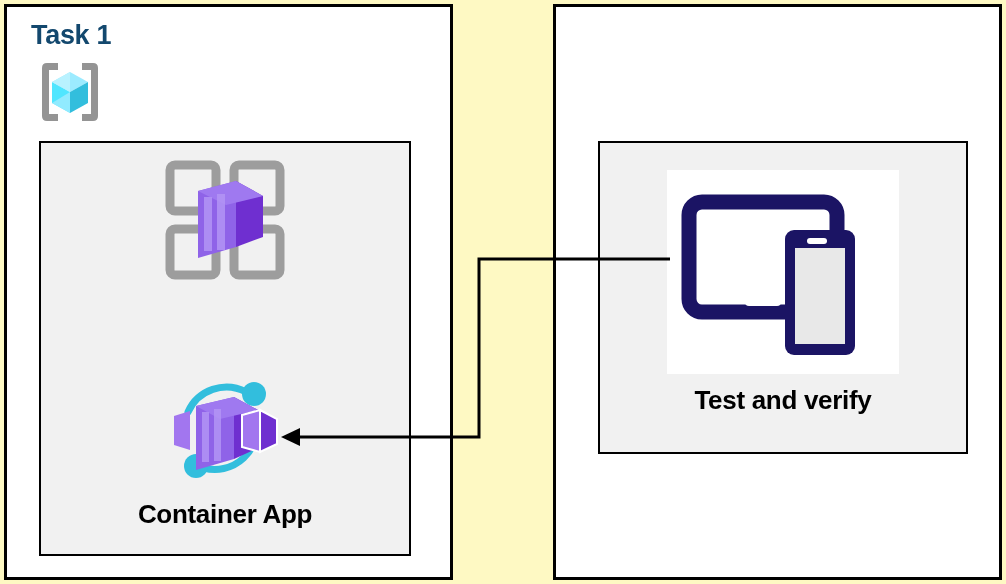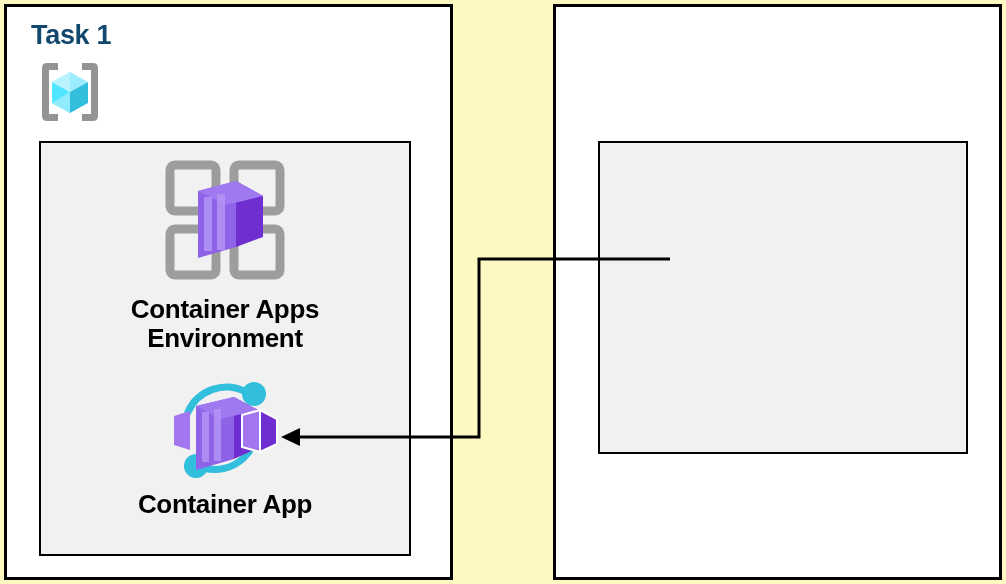--- a/index.html
+++ b/index.html
@@ -80,21 +80,21 @@
     text-align: center;
     line-height: 1.12;
     letter-spacing: -0.3px;
     white-space: pre-line;
   }
 
   #node-cae  { left: 39px;  top: 155px; width: 372px; }
   #node-cae .node-label { margin-top: 6px; }
 
   #node-ca   { left: 39px;  top: 374px; width: 372px; }
-  #node-ca .node-label { margin-top: 0; }
+  #node-ca .node-label { margin-top: 10px; }
 
   #node-test { left: 598px; top: 170px; width: 370px; }
   #node-test .node-label { margin-top: 12px; }
 
   .icon-white-bg {
     background: #ffffff;
   }
 
   
   #connector {
@@ -149,22 +149,20 @@
         </g>
 
         <path d="M38 36 L76 26 L76 92 L38 103 Z" fill="#8f63e8"></path>
         <path d="M76 26 L103 41 L103 82 L76 92 Z" fill="#6f2fd0"></path>
         <path d="M38 36 L76 26 L103 41 L66 50 Z" fill="#9f79f0"></path>
 
         <rect x="44" y="42" width="8" height="54" fill="#b394f5" opacity="0.85"></rect>
         <rect x="57" y="39" width="8" height="56" fill="#b394f5" opacity="0.85"></rect>
       </svg>
     </span>
-    <span class="node-label">Container Apps
-Environment</span>
   </div>
 
   <div id="node-ca" class="node">
     <span>
       <svg width="130" height="112" viewBox="0 0 130 112" aria-hidden="true">
 
         <g fill="none" stroke="#32bedd" stroke-width="7" stroke-linecap="round">
           <path d="M86 18 A42 42 0 0 0 28 38"></path>
           <path d="M96 45 A42 42 0 0 1 44 94"></path>
         </g>
@@ -184,20 +182,36 @@
       </svg>
     </span>
     <span class="node-label">Container App</span>
   </div>
 
   <div id="task2-box" class="task-box"></div>
 
 
   <div id="task2-panel" class="grey-panel"></div>
 
+  <div id="node-test" class="node">
+    <span class="icon-white-bg">
+      <svg width="232" height="200" viewBox="0 0 232 200" aria-hidden="true">
+        <rect x="0" y="0" width="232" height="200" fill="#ffffff"></rect>
+
+        <rect x="22" y="32" width="148" height="110" rx="13" fill="none" stroke="#1b1464" stroke-width="15"></rect>
+        <circle cx="96" cy="44" r="3.5" fill="#ffffff"></circle>
+        <rect x="78" y="128" width="36" height="8" rx="4" fill="#ffffff"></rect>
+
+        <rect x="118" y="60" width="70" height="125" rx="9" fill="#1b1464"></rect>
+        <rect x="128" y="78" width="50" height="96" fill="#e8e8e8"></rect>
+        <rect x="140" y="68" width="20" height="6" rx="3" fill="#ffffff"></rect>
+      </svg>
+    </span>
+    <span class="node-label">Test and verify</span>
+  </div>
 
   <svg id="connector">
     <defs>
       <marker id="arrow-left" viewBox="0 0 12 12" refX="11" refY="6" markerWidth="7" markerHeight="7" orient="auto-start-reverse">
         <path d="M 12 0 L 12 12 L 0 6 z" fill="#000000"></path>
       </marker>
     </defs>
     <polyline points="670,259 479,259 479,437 296,437" fill="none" stroke="#000000" stroke-width="3"></polyline>
     <path d="M 281 437 L 300 428 L 300 446 Z" fill="#000000"></path>
   </svg>

